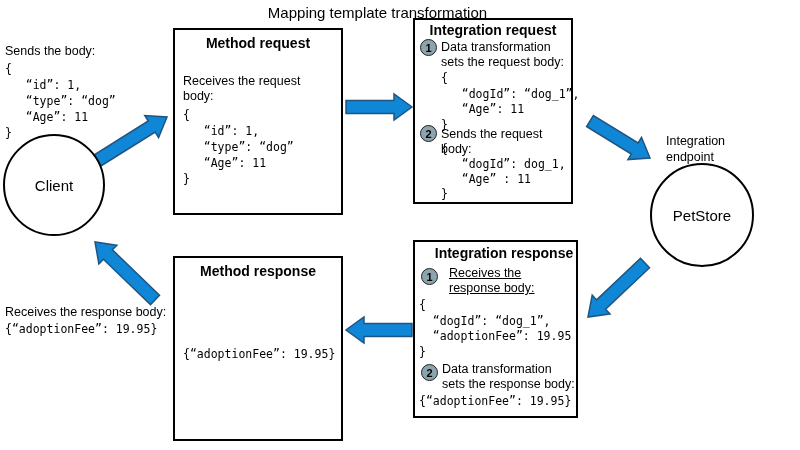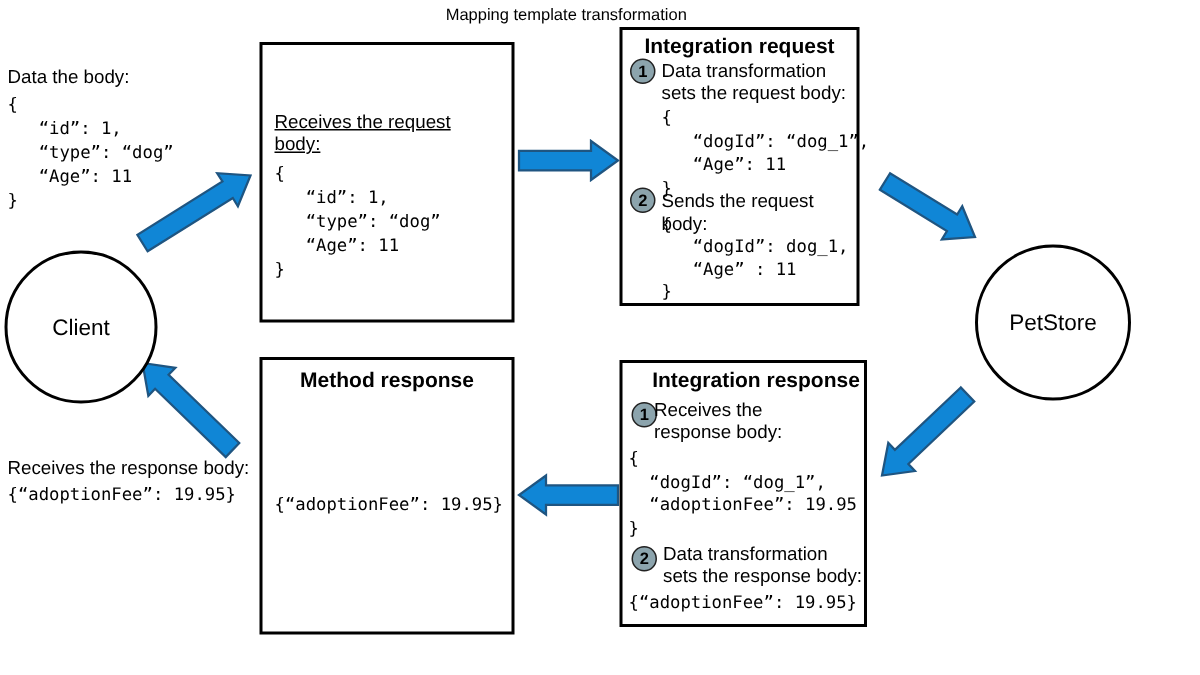--- a/index.html
+++ b/index.html
@@ -1,21 +1,21 @@
 <!DOCTYPE html>
 <html style="--arrow-fill: #1086d6; --arrow-stroke: #1f5581; --badge-fill: #8ca4ad;"><head>
 <meta charset="utf-8">
 <style>
   html, body { margin:0; padding:0; background:#fff; }
   .canvas {
     position:relative; width:800px; height:450px; background:#ffffff;
     font-family:"Liberation Sans", sans-serif; color:#000; overflow:hidden;
   }
   .abs { position:absolute; }
-  .diagram-title { font-size:11px; text-align:center; }
+  .diagram-title { font-size:15px; text-align:center; }
   .box { position:absolute; border:2px solid #000; background:#fff; box-sizing:border-box; }
   .box-title { font-weight:bold; font-size:14px; text-align:center; margin-top:5px; }
   .label { font-size:12.5px; line-height:15px; }
   .preline { white-space:pre-line; }
   .code {
     font-family:"DejaVu Sans Mono", monospace;
     font-size:11.5px; line-height:15.5px; white-space:pre;
   }
   .code.tall { line-height:16px; }
   .circle-node {
@@ -46,34 +46,35 @@
     <polygon points="346,100.5 394,100.5 394,94 412,107 394,120 394,113.5 346,113.5"></polygon>
     <polygon points="586.6,126.5 631.3,154.1 627.9,159.6 650,158 641.5,137.5 638.1,143.0 593.4,115.5"></polygon>
     <polygon points="640.5,258.3 596.6,299.9 592.2,295.2 588,317 610.0,314.0 605.6,309.3 649.5,267.7"></polygon>
     <polygon points="412,323.5 364,323.5 364,317 346,330 364,343 364,336.5 412,336.5"></polygon>
     <polygon points="159.5,295.3 112.4,249.8 116.9,245.2 95,242 98.9,263.9 103.4,259.2 150.5,304.7"></polygon>
   </svg>
 
   <div class="abs diagram-title" style="left:175px; top:4px; width:405px;">Mapping template transformation</div>
 
   <div class="abs" style="left:5px; top:44px;">
-    <div class="label">Data the body:</div>
+    <div class="label">Sends the body:</div>
     <div class="code tall" style="margin-top:2px;">{
    “id”: 1,
    “type”: “dog”
    “Age”: 11
 }</div>
   </div>
 
-  <div class="circle-node" style="left:3px; top:167px; width:102px; height:102px;">
+  <div class="circle-node" style="left:3px; top:134px; width:102px; height:102px;">
     <span>Client</span>
   </div>
 
   <div class="box" style="left:173px; top:28px; width:170px; height:187px;">
-    <div class="abs label preline" style="left:8px; top:44px;text-decoration:underline;">Receives the request
+    <div class="box-title">Method request</div>
+    <div class="abs label preline" style="left:8px; top:44px;">Receives the request
 body:</div>
     <div class="abs code tall" style="left:8px; top:77px;">{
    “id”: 1,
    “type”: “dog”
    “Age”: 11
 }</div>
   </div>
 
   <div class="box" style="left:413px; top:18px; width:160px; height:186px;">
     <div class="box-title" style="margin-top:2px;">Integration request</div>
@@ -89,45 +90,47 @@
     <div class="badge" style="left:5px; top:105px;">
       <span>2</span>
     </div>
     <div class="abs label" style="left:26px; top:107px;">Sends the request body:</div>
     <div class="abs code" style="left:26px; top:122px; line-height:15px;">{
    “dogId”: dog_1,
    “Age” : 11
 }</div>
   </div>
 
+  <div class="abs label preline" style="left:666px; top:133px; line-height:16px;">Integration
+endpoint</div>
 
   <div class="circle-node" style="left:650px; top:163px; width:104px; height:104px;">
     <span>PetStore</span>
   </div>
 
   <div class="box" style="left:413px; top:240px; width:165px; height:178px;">
     <div class="box-title" style="margin-top:3px;margin-left:17px;">Integration response</div>
     <div class="badge" style="left:6px; top:26px;">
       <span>1</span>
     </div>
-    <div class="abs label preline" style="left:21px; top:24px;">Receives the
+    <div class="abs label preline" style="left:34px; top:24px;text-decoration:underline;">Receives the
 response body:</div>
     <div class="abs code" style="left:4px; top:56px;">{
   “dogId”: “dog_1”,
   “adoptionFee”: 19.95
 }</div>
     <div class="badge" style="left:6px; top:122px;">
       <span>2</span>
     </div>
     <div class="abs label preline" style="left:27px; top:120px;">Data transformation
 sets the response body:</div>
     <div class="abs code" style="left:4px; top:152px;">{“adoptionFee”: 19.95}</div>
   </div>
 
-  <div class="box" style="left:173px; top:238px; width:170px; height:185px;">
+  <div class="box" style="left:173px; top:256px; width:170px; height:185px;">
     <div class="box-title">Method response</div>
     <div class="abs code" style="left:8px; top:89px;">{“adoptionFee”: 19.95}</div>
   </div>
 
   <div class="abs" style="left:5px; top:305px;">
     <div class="label">Receives the response body:</div>
     <div class="code" style="margin-top:2px;">{“adoptionFee”: 19.95}</div>
   </div>
 
 </div>

